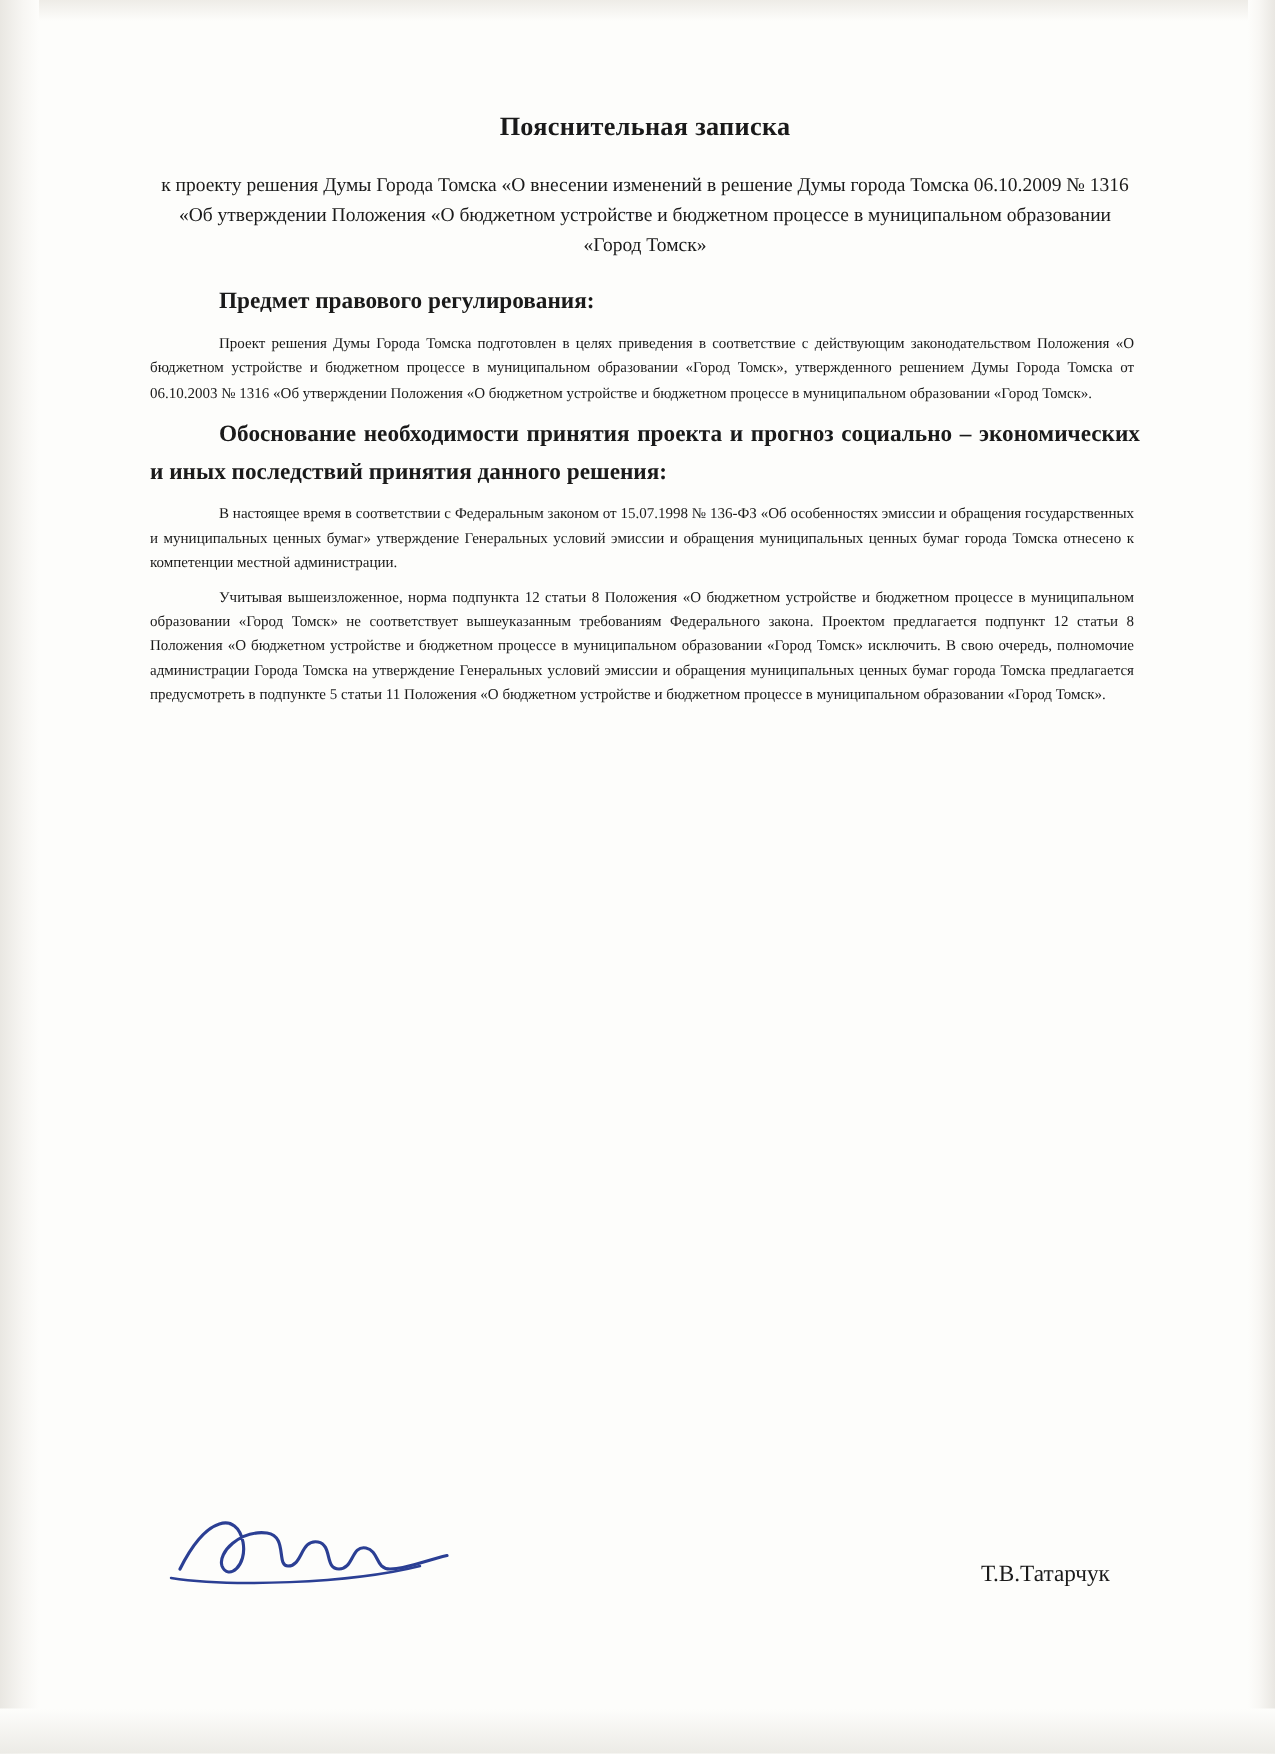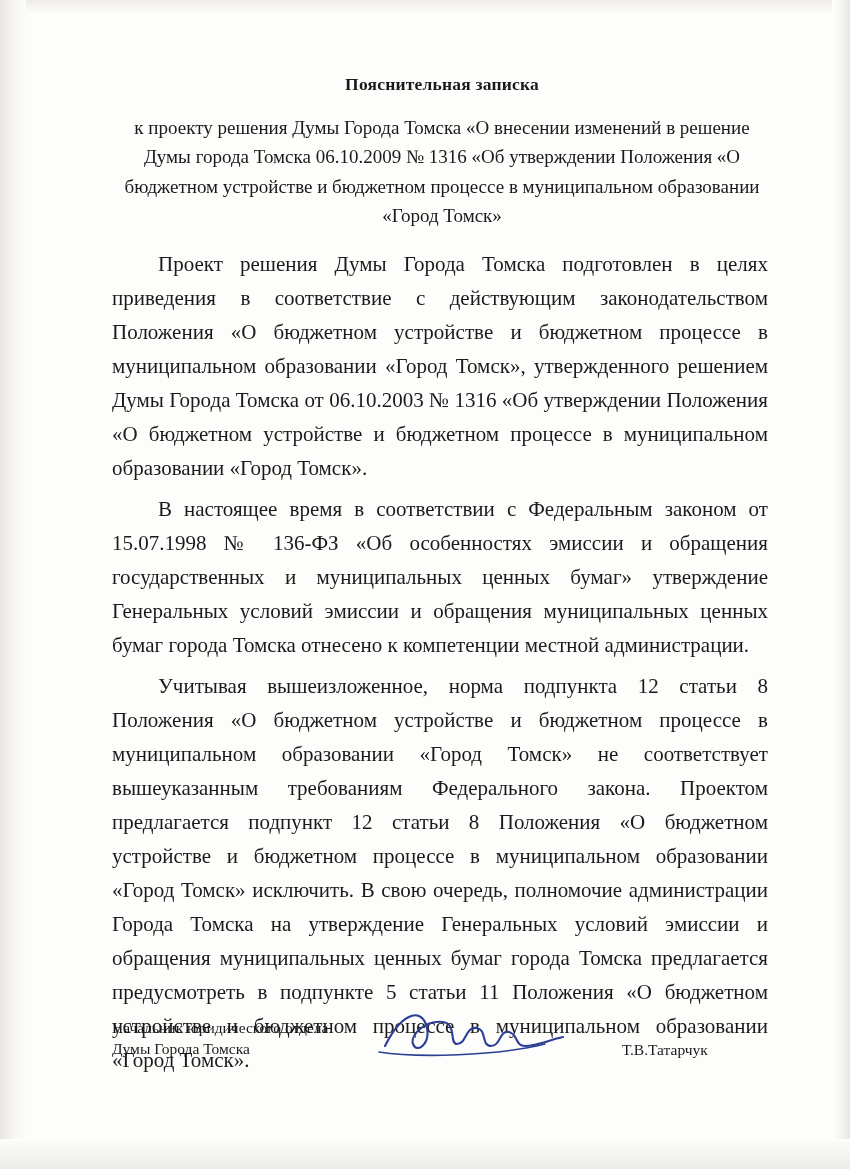--- a/index.html
+++ b/index.html
@@ -40,50 +40,50 @@
     background: linear-gradient(to bottom, #eeece7 0%, #fdfdfb 100%);
   }
   .scan-edge-bottom {
     position: absolute;
     left: 0; right: 0; bottom: 0;
     height: 30px;
     background: linear-gradient(to top, #ecebe6 0%, #fdfdfb 100%);
   }
   .content {
     position: absolute;
-    left: 112px;
+    left: 100px;
     top: 60px;
     width: 660px;
   }
   .doc-title {
     text-align: center;
     font-weight: bold;
     font-size: 17.5px;
     letter-spacing: 0.2px;
     margin: 14px 0 18px 0;
   }
   .subtitle {
     text-align: center;
-    font-size: 19px;
+    font-size: 13px;
     line-height: 1.55;
     margin: 0 6px 16px 6px;
   }
   .section-heading {
     font-weight: bold;
     font-size: 15.5px;
     line-height: 1.6;
     text-align: justify;
     text-indent: 46px;
     margin: 0 0 8px 0;
   }
   .section-heading.wide {
     text-indent: 46px;
   }
   p.body-text {
-    font-size: 21px;
+    font-size: 10px;
     line-height: 1.62;
     text-align: justify;
     text-indent: 46px;
     margin: 0 4px 7px 0;
     hyphens: none;
   }
   .signature-block {
     position: absolute;
     left: 112px;
     top: 1018px;
@@ -107,54 +107,52 @@
     width: 230px;
     height: 44px;
   }
   .sig-mid svg {
     position: absolute;
     left: 0;
     top: -14px;
   }
   .sig-right {
     width: 150px;
-    text-align: left;
+    text-align: center;
     padding-top: 22px;
     white-space: nowrap;
   }
 </style>
 </head>
 <body>
 
 <div class="page">
   <div class="scan-edge-top"></div>
   <div class="scan-edge-left"></div>
   <div class="scan-edge-right"></div>
   <div class="scan-edge-bottom"></div>
 
   <div class="content">
 
     <div class="doc-title">Пояснительная записка</div>
 
     <div class="subtitle">к проекту решения Думы Города Томска «О внесении изменений в решение Думы города Томска 06.10.2009 № 1316 «Об утверждении Положения  «О бюджетном устройстве и бюджетном процессе в муниципальном образовании «Город Томск»</div>
 
+    <div class="section-heading">Предмет правового регулирования:</div>
     <p class="body-text">Проект решения Думы Города Томска подготовлен в целях приведения в соответствие с действующим законодательством Положения «О бюджетном устройстве и бюджетном процессе в муниципальном образовании «Город Томск», утвержденного решением Думы Города Томска от 06.10.2003 № 1316 «Об утверждении Положения  «О бюджетном устройстве и бюджетном процессе в муниципальном образовании «Город Томск».</p>
 
+    <div class="section-heading wide">Обоснование необходимости принятия проекта и прогноз социально – экономических и иных последствий принятия данного решения:</div>
     <p class="body-text">В настоящее время в соответствии с Федеральным законом от 15.07.1998 № 136-ФЗ «Об особенностях эмиссии и обращения государственных и муниципальных ценных бумаг» утверждение Генеральных условий эмиссии и обращения муниципальных ценных бумаг города Томска отнесено к компетенции местной администрации.</p>
     <p class="body-text">Учитывая вышеизложенное, норма подпункта 12 статьи 8 Положения «О бюджетном устройстве и бюджетном процессе в муниципальном образовании «Город Томск» не соответствует вышеуказанным требованиям Федерального закона. Проектом предлагается подпункт 12 статьи 8 Положения «О бюджетном устройстве и бюджетном процессе в муниципальном образовании «Город Томск» исключить. В свою очередь, полномочие администрации Города Томска на утверждение Генеральных условий эмиссии и обращения муниципальных ценных бумаг города Томска предлагается предусмотреть в подпункте 5 статьи 11 Положения «О бюджетном устройстве и бюджетном процессе в муниципальном образовании «Город Томск».</p>
 
 
   </div>
 
   <div class="signature-block">
     <div class="sig-row">
-      <div class="sig-left">
-        <div>Начальник юридического отдела</div>
-        <div>Думы Города Томска</div>
-      </div>
       <div class="sig-mid">
         <svg width="220" height="70" viewBox="0 0 220 70" fill="none" xmlns="http://www.w3.org/2000/svg">
           <path d="M8 42 C 26 6, 46 4, 50 24 C 53 40, 40 50, 36 40 C 33 31, 48 16, 66 18 C 80 20, 72 40, 80 40 C 90 40, 88 22, 100 24 C 110 26, 104 42, 114 42 C 124 42, 122 26, 132 28 C 141 30, 138 42, 148 42 C 160 42, 172 36, 186 33" stroke="#2b3f94" stroke-width="2.1" stroke-linecap="round" stroke-linejoin="round"></path>
           <path d="M2 48 C 40 54, 120 52, 168 40" stroke="#2b3f94" stroke-width="1.6" stroke-linecap="round"></path>
         </svg>
       </div>
       <div class="sig-right">Т.В.Татарчук</div>
     </div>
   </div>
 

